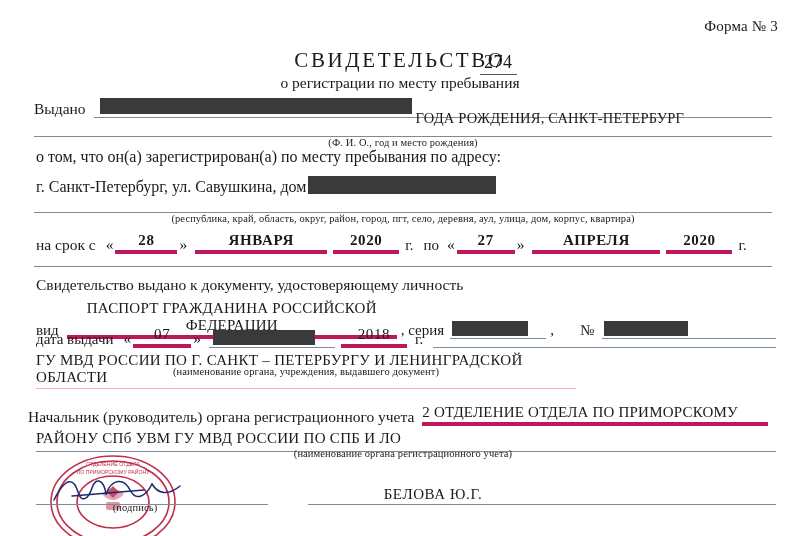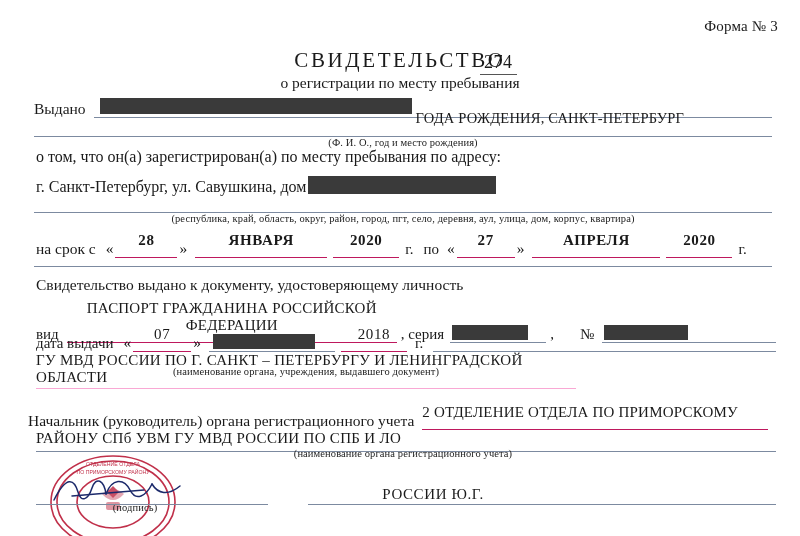--- a/index.html
+++ b/index.html
@@ -115,25 +115,25 @@
     left: 36px;
     top: 232px;
     width: 740px;
     font-size: 15.5px;
     display: flex;
     align-items: flex-end;
     gap: 0;
   }
   .q { font-size: 15.5px; padding: 0 2px; }
   .u-cell {
-    border-bottom: 1px solid #be185d;
+    border-bottom: 4px solid #be185d;
     text-align: center;
     font-size: 15px;
     letter-spacing: 0.6px;
-    padding-bottom: 8px;
+    padding-bottom: 1px;
   }
   .u-cell.b { font-weight: 700; }
 
   .svid-line {
     left: 36px;
     top: 276px;
     font-size: 15.5px;
   }
 
   .vid-row {
@@ -367,19 +367,19 @@
         <path d="M104 14 C110 24, 120 26, 132 16"></path>
         <path d="M24 26 L96 20"></path>
       </g>
     </svg>
   </div>
 
   <div class="abs cap6 caption">(подпись)</div>
 
   <div class="abs sign-row">
     <span class="sign-slot"></span>
-    <span class="name-slot">РОССИИ Ю.Г.</span>
+    <span class="name-slot">БЕЛОВА Ю.Г.</span>
     <span class="tail-slot"></span>
   </div>
 
   <div class="abs cap5 caption" style="left:316px;top:508px;width:250px;margin-top:41px;">(фамилия)</div>
 
 </div>
 
 </body></html>

